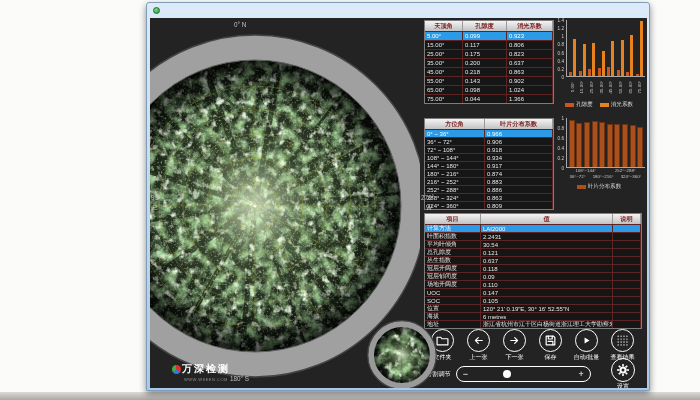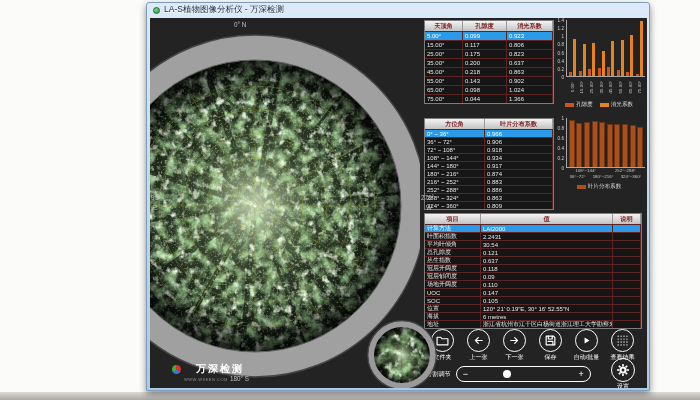--- a/index.html
+++ b/index.html
@@ -74,35 +74,34 @@
     width:8px; height:8px; border-radius:50%; background:#fff; cursor:pointer; }
   .gearbtn { position:absolute; left:188px; top:340px; width:30px; display:flex; flex-direction:column;
     align-items:center; cursor:pointer; }
   .gearbtn .circ { width:24px; height:24px; border:1.6px solid #fff; border-radius:50%;
     display:flex; align-items:center; justify-content:center; }
   .gearbtn svg { width:14px; height:14px; }
   .gearbtn .blab { font-size:6px; color:#fff; }
   
   .thumb { position:absolute; left:214px; top:299px; width:76px; height:76px; z-index:4; cursor:pointer; }
   .logo { position:absolute; left:22px; top:344px; z-index:6; }
-  .logo-row { display:flex; align-items:center; gap:15px; }
+  .logo-row { display:flex; align-items:center; gap:1px; }
   .logo-mark { width:9px; height:9px; border-radius:50%;
     background:conic-gradient(#d8332a 0 33%, #2a7de1 33% 66%, #3fae49 66% 100%); }
   .logo-title { font-size:10px; font-weight:bold; color:#fff; letter-spacing:2px; }
   .logo-sub { font-size:4px; color:#8f8f8f; letter-spacing:.5px; margin-left:12px; margin-top:1px; }
 </style>
 </head>
 <body>
 
 <div class="ground"></div>
 
 <div class="window">
   <div class="titlebar">
     <span class="app-icon"></span>
-    <span class="title">LA-S植物图像分析仪 - 万深检测</span>
   </div>
 
   <div class="content">
 
     <svg class="fisheye" viewBox="-172 -172 344 344">
       <defs>
         <clipPath id="photoClip">
             <circle cx="0" cy="0" r="146"></circle>
           </clipPath>
         <filter id="tf1" x="-20%" y="-20%" width="140%" height="140%">

